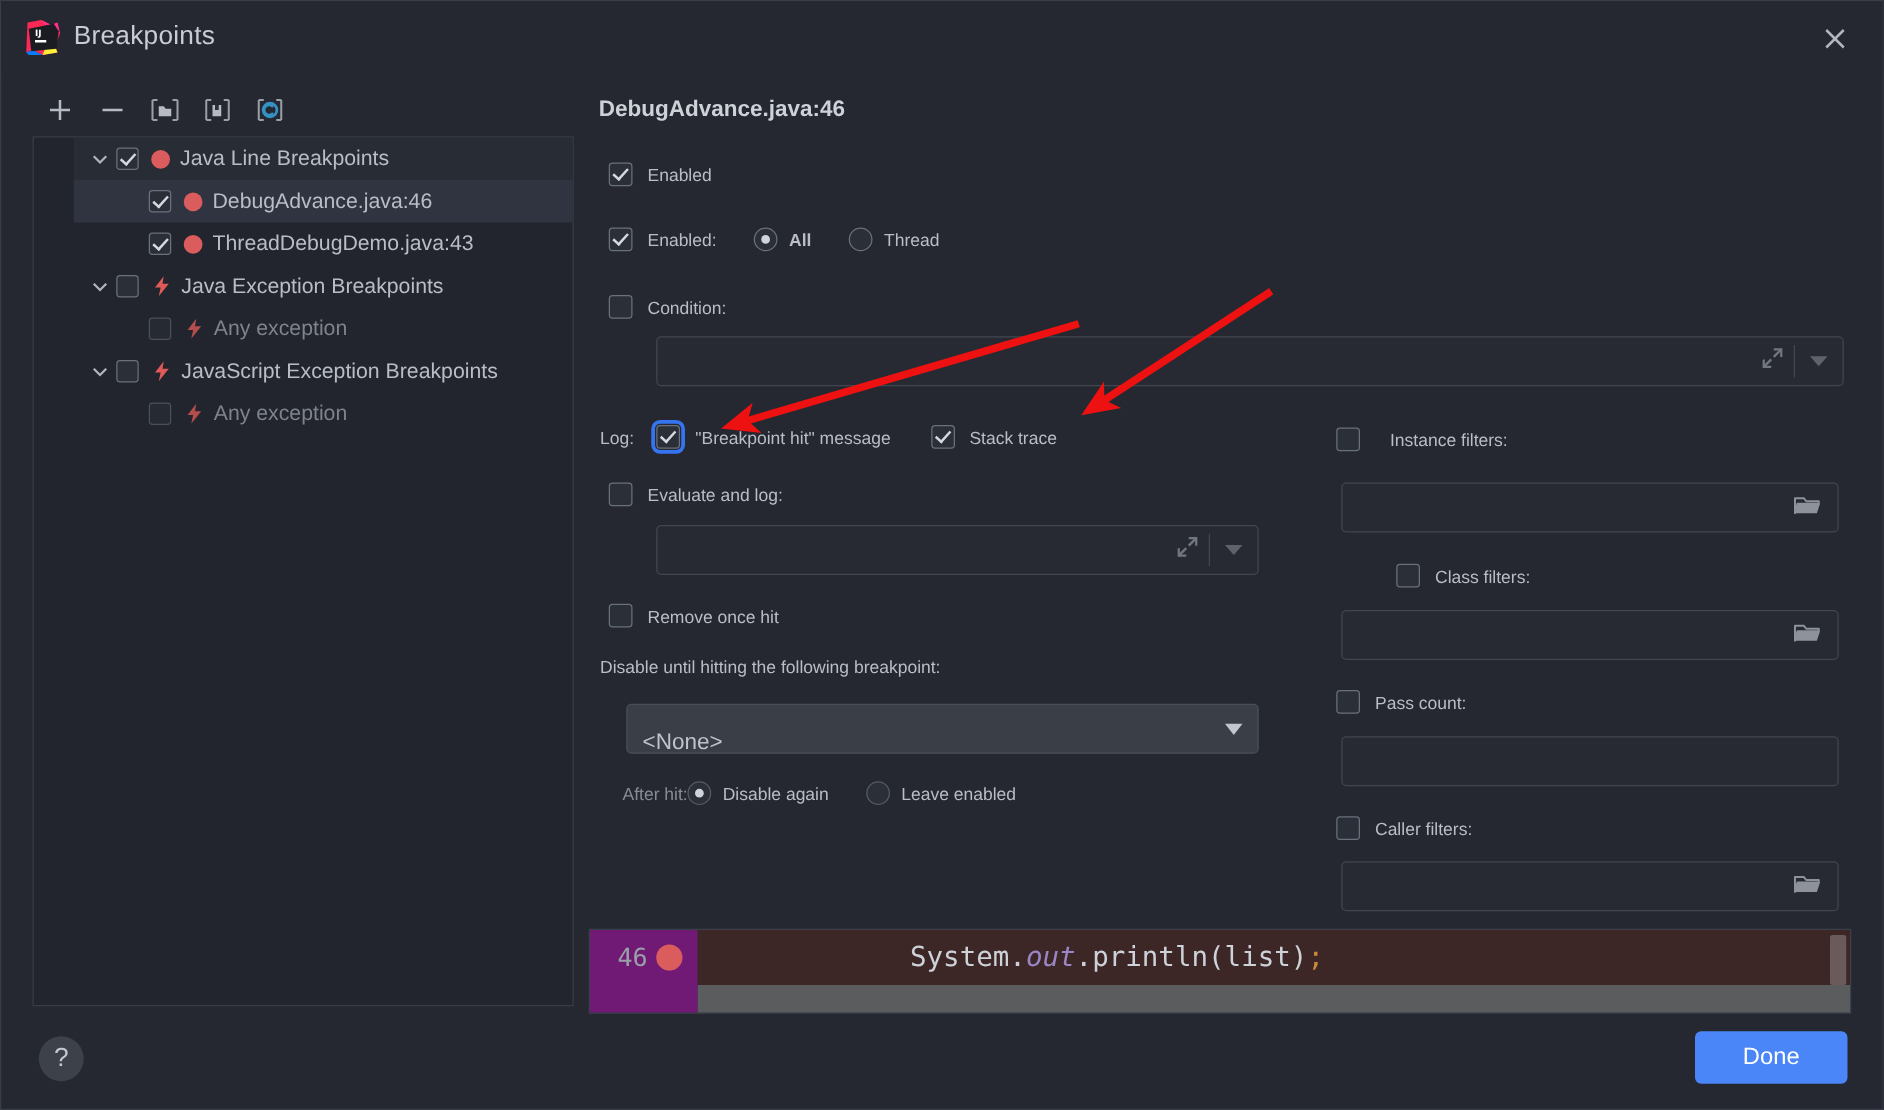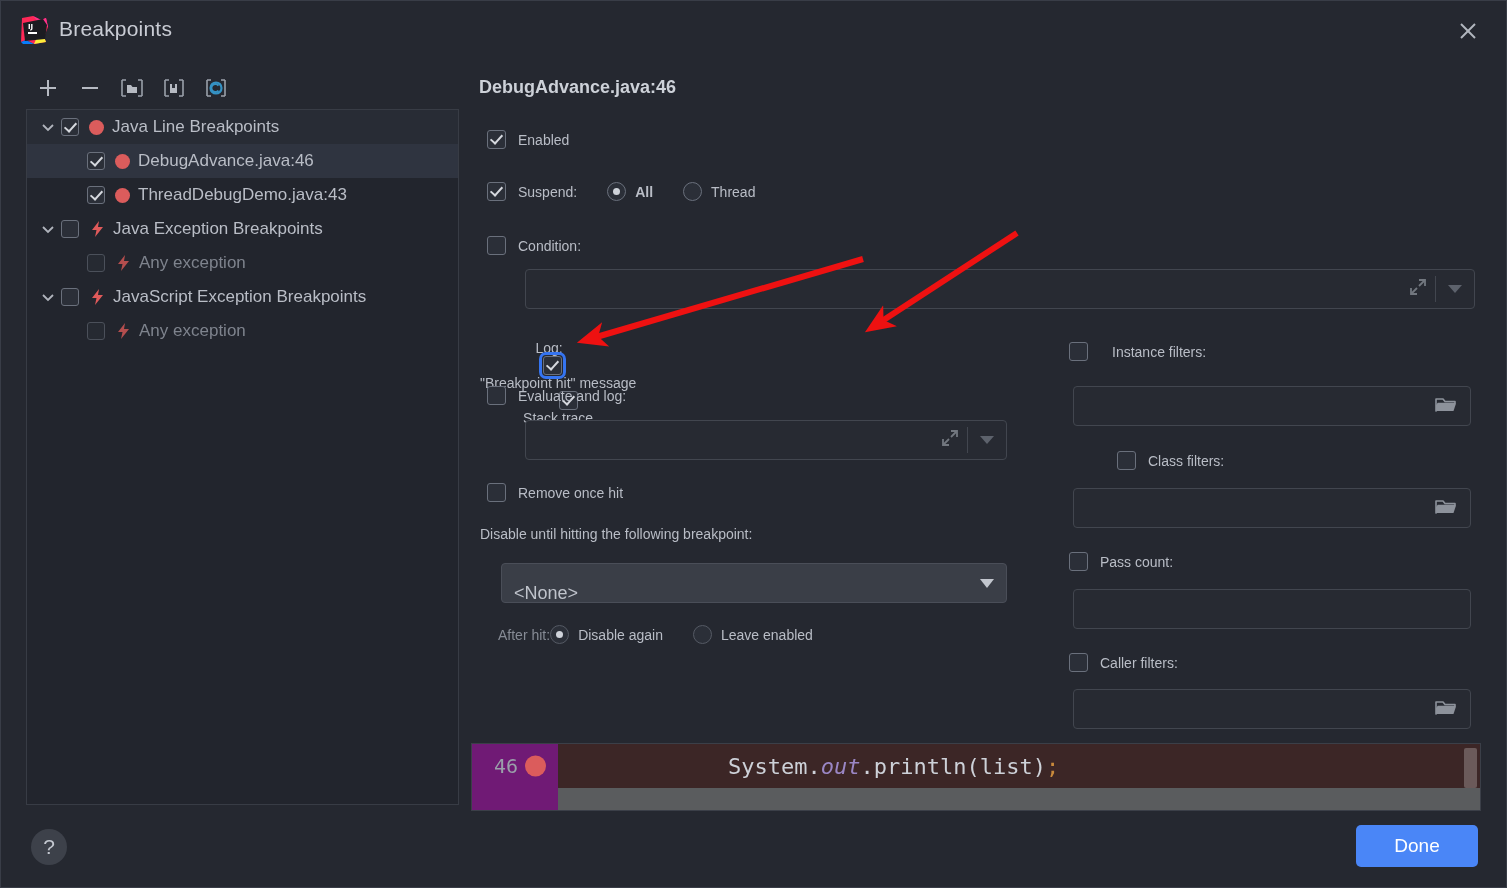--- a/index.html
+++ b/index.html
@@ -52,20 +52,21 @@
     cursor: pointer; border-radius: 4px;
   }
 
   
   #tree-panel {
     position: absolute; left: 25px; top: 108px;
     width: 433px; height: 696px;
     background: #22252d;
     border: 1px solid #383c45;
     overflow: hidden;
+    padding-left: 32px;
   }
   .tree-row {
     position: relative;
     height: 34px;
     display: flex; align-items: center;
     padding-left: 8px;
     cursor: pointer;
     white-space: nowrap;
   }
   .tree-row.selected { background: #2f3440; }
@@ -406,21 +407,21 @@
 
   <div id="bp-title">DebugAdvance.java:46</div>
 
   <div class="chk-line" style="left:486px; top:129px;">
     <div class="cb checked"></div>
     <span class="row-label">Enabled</span>
   </div>
 
   <div class="chk-line" style="left:486px; top:181px;">
     <div class="cb checked"></div>
-    <span class="row-label">Suspend:</span>
+    <span class="row-label">Enabled:</span>
     <div class="radio on" style="margin-left:30px;"></div>
     <span class="row-label" style="font-weight:bold;">All</span>
     <div class="radio" style="margin-left:30px;"></div>
     <span class="row-label">Thread</span>
   </div>
 
   <div class="chk-line" style="left:486px; top:235px;">
     <div class="cb"></div>
     <span class="row-label">Condition:</span>
   </div>
@@ -430,21 +431,21 @@
         <path d="M11 3 L17 3 L17 9" fill="none" stroke="#72777f" stroke-width="1.8"></path>
         <line x1="17" y1="3" x2="11" y2="9" stroke="#72777f" stroke-width="1.8"></line>
         <path d="M9 17 L3 17 L3 11" fill="none" stroke="#72777f" stroke-width="1.8"></path>
         <line x1="3" y1="17" x2="9" y2="11" stroke="#72777f" stroke-width="1.8"></line>
       </svg>
     </span>
     <div class="combo-sep"></div>
     <div class="caret-dn"></div>
   </div>
 
-  <div class="chk-line" style="left:479px; top:339px;flex-direction:column;">
+  <div class="chk-line" style="left:479px; top:339px;">
     <span class="row-label" style="margin-right:18px;">Log:</span>
     <div class="cb checked blue-focus"></div>
     <span class="row-label">"Breakpoint hit" message</span>
     <div class="cb checked" style="margin-left:32px;"></div>
     <span class="row-label">Stack trace</span>
   </div>
 
   <div class="chk-line" style="left:486px; top:385px;">
     <div class="cb"></div>
     <span class="row-label">Evaluate and log:</span>

